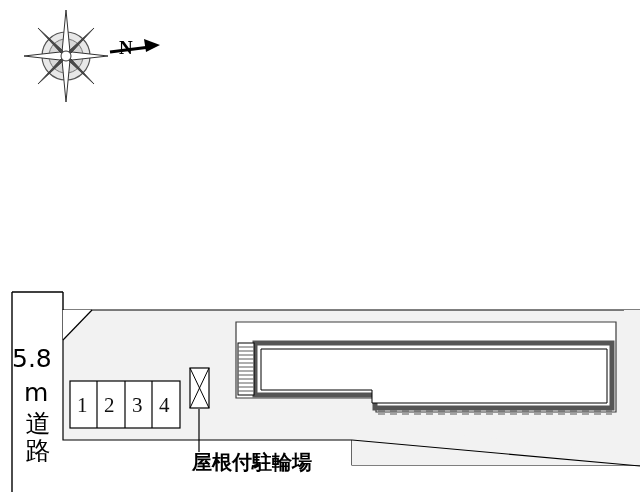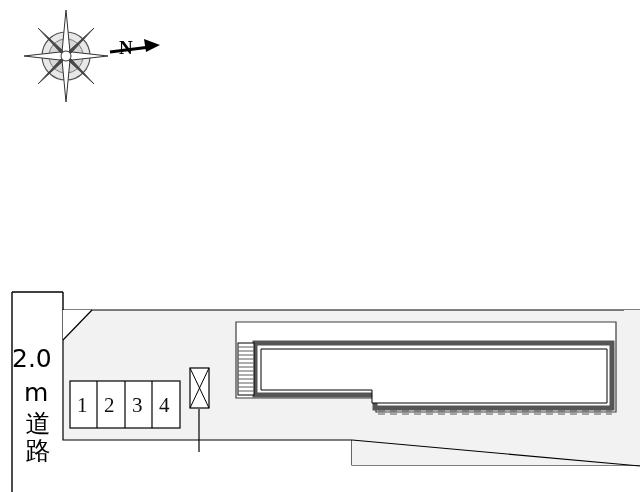--- a/index.html
+++ b/index.html
@@ -139,23 +139,24 @@
       <polygon points="160,45 144,39 146,52" fill="#000000"></polygon>
     </g>
 
   </svg>
 
   <div class="txt stall-num" style="left:77px; top:395px;">1</div>
   <div class="txt stall-num" style="left:104px; top:395px;">2</div>
   <div class="txt stall-num" style="left:132px; top:395px;">3</div>
   <div class="txt stall-num" style="left:159px; top:395px;">4</div>
 
-  <div class="txt road-label" style="left:12px; top:346px;">2.0</div>
+  <div class="txt road-label" style="left:12px; top:346px;">5.8</div>
   <div class="txt road-label" style="left:24px; top:380px;">m</div>
   <div class="txt road-vert" style="left:24px; top:410px; width:28px;">
       <div>道</div>
       <div>路</div>
     </div>
 
+  <div class="txt bike-label" style="left:192px; top:452px;">屋根付駐輪場</div>
 
   <div class="txt compass-n" style="left:119px; top:38px;">N</div>
 
 </div>
 
 </body></html>

